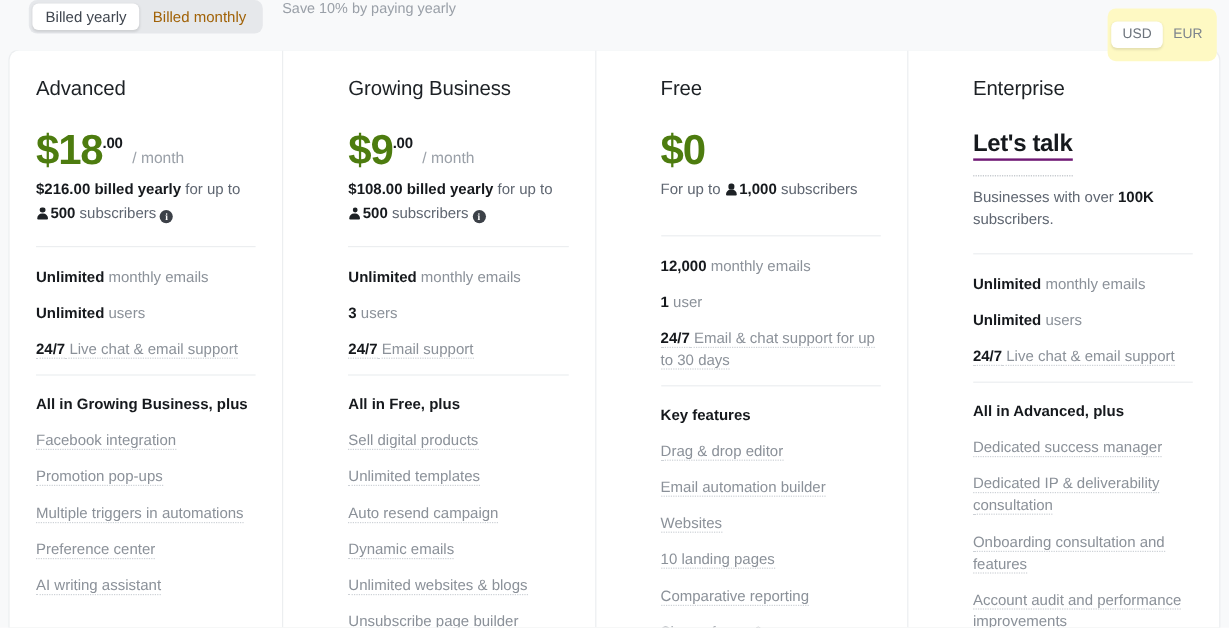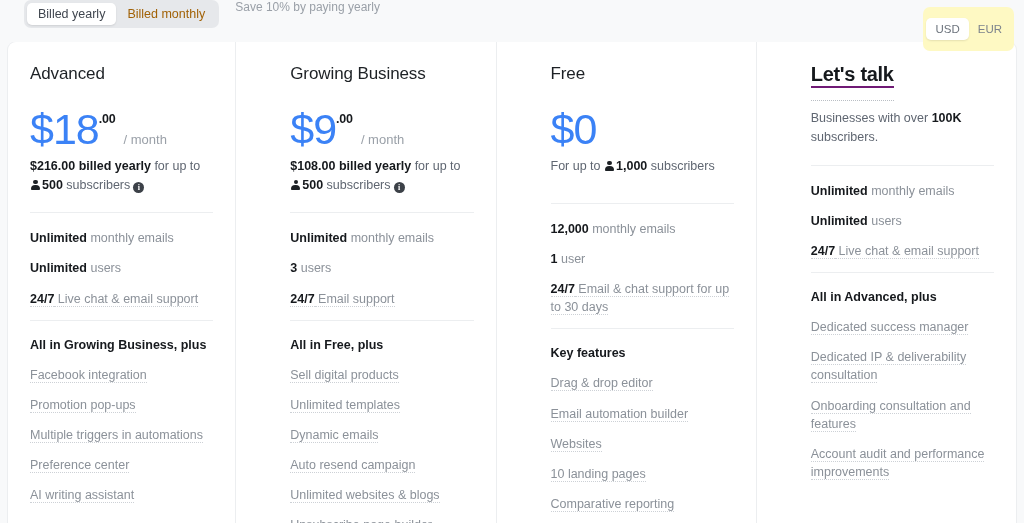--- a/index.html
+++ b/index.html
@@ -103,23 +103,23 @@
     letter-spacing: -0.1px;
     margin: 0 0 26px 0;
   }
 
   .price-row {
     display: flex;
     align-items: flex-start;
     margin-bottom: 7px;
   }
   .price-main {
-    font-size: 43px;
-    font-weight: normal;
-    color: #3b82f6;
+    font-size: 35px;
+    font-weight: bold;
+    color: #4d7c0f;
     line-height: 0.92;
     letter-spacing: -1px;
   }
   .price-cents {
     font-size: 12.5px;
     font-weight: bold;
     color: #16191d;
     margin-top: 2px;
     letter-spacing: -0.2px;
   }
@@ -289,22 +289,22 @@
     <div class="core-list">
       <div class="core-item"><b>Unlimited</b><span> monthly emails</span></div>
       <div class="core-item"><b>3</b><span> users</span></div>
       <div class="core-item"><b class="dotted">24/7</b><span class="dotted"> Email support</span></div>
     </div>
     <div class="divider" style="margin-top:6px;"></div>
     <div class="section-title" style="margin-top:17px;">All in Free, plus</div>
     <div class="feat-list">
       <div class="feat-item"><span class="dotted">Sell digital products</span></div>
       <div class="feat-item"><span class="dotted">Unlimited templates</span></div>
+      <div class="feat-item"><span class="dotted">Auto resend campaign</span></div>
       <div class="feat-item"><span class="dotted">Dynamic emails</span></div>
-      <div class="feat-item"><span class="dotted">Auto resend campaign</span></div>
       <div class="feat-item"><span class="dotted">Unlimited websites &amp; blogs</span></div>
       <div class="feat-item"><span class="dotted">Unsubscribe page builder</span></div>
 
     </div>
   </div>
 
   <div class="card">
     <div class="plan-name">Free</div>
     <div class="price-row">
       <span class="price-main"><span>$</span><span>0</span></span>
@@ -326,20 +326,21 @@
       <div class="feat-item"><span class="dotted">Drag &amp; drop editor</span></div>
       <div class="feat-item"><span class="dotted">Email automation builder</span></div>
       <div class="feat-item"><span class="dotted">Websites</span></div>
       <div class="feat-item"><span class="dotted">10 landing pages</span></div>
       <div class="feat-item"><span class="dotted">Comparative reporting</span></div>
       <div class="feat-item"><span class="dotted">Signup forms &amp; pop-ups</span></div>
     </div>
   </div>
 
   <div class="card">
+    <div class="plan-name">Enterprise</div>
     <div class="lets-talk-wrap">
       <span class="lets-talk">Let's talk</span>
     </div>
     <div class="billing-note">
       <span>Businesses with over </span><b>100K</b><span> subscribers.</span>
     </div>
     <div class="divider"></div>
     <div class="core-list">
       <div class="core-item"><b>Unlimited</b><span> monthly emails</span></div>
       <div class="core-item"><b>Unlimited</b><span> users</span></div>

